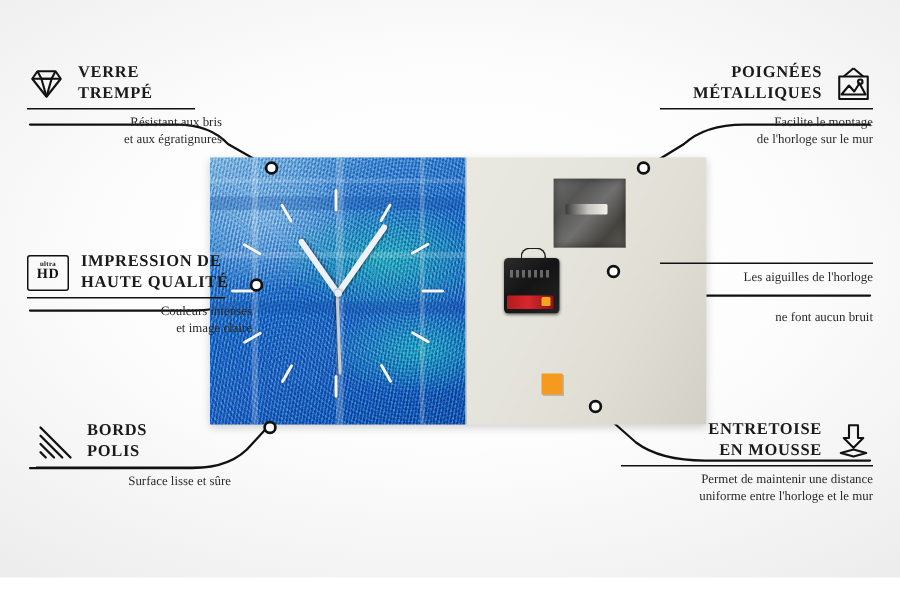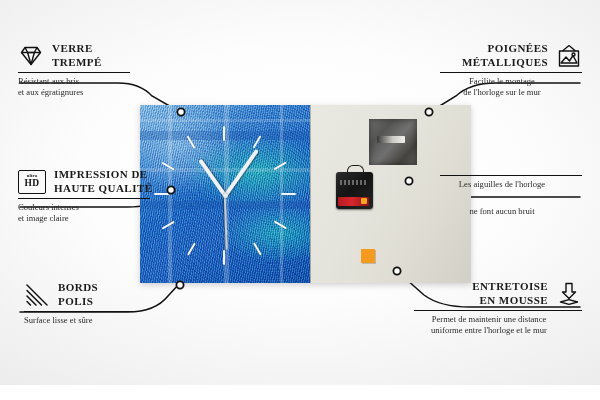--- a/index.html
+++ b/index.html
@@ -74,24 +74,24 @@
   
   .callout{position:absolute;z-index:7;}
   .co-head{display:flex;align-items:center;gap:8px;}
   .co-title{font-weight:bold;font-size:11px;letter-spacing:.45px;color:#1a1a1a;
     line-height:13.5px;text-transform:uppercase;}
   .co-rule{height:1px;background:#111;margin-top:3px;}
   .co-sub{font-size:8.6px;color:#2a2a2a;line-height:11px;margin-top:3px;
     font-family:"Liberation Serif", serif;}
   .left .co-head{justify-content:flex-start;}
   .left .co-title{text-align:left;}
-  .left .co-sub{text-align:left;}
+  .left .co-sub{text-align:right;}
   .right .co-head{justify-content:flex-end;}
   .right .co-title{text-align:right;}
-  .right .co-sub{text-align:center;}
+  .right .co-sub{text-align:right;}
   .ico{width:26px;height:26px;flex:0 0 26px;display:block;}
   .hd-box{width:26px;height:22px;border:1.6px solid #111;border-radius:2px;
     display:flex;flex-direction:column;align-items:center;justify-content:center;line-height:1;}
   .hd-box .u{font-size:4.6px;font-weight:bold;letter-spacing:.2px;color:#111;}
   .hd-box .h{font-size:9.5px;font-weight:bold;letter-spacing:.3px;color:#111;margin-top:.5px;text-align:center;}
 </style>
 </head>
 <body>
 
 <div id="stage">

